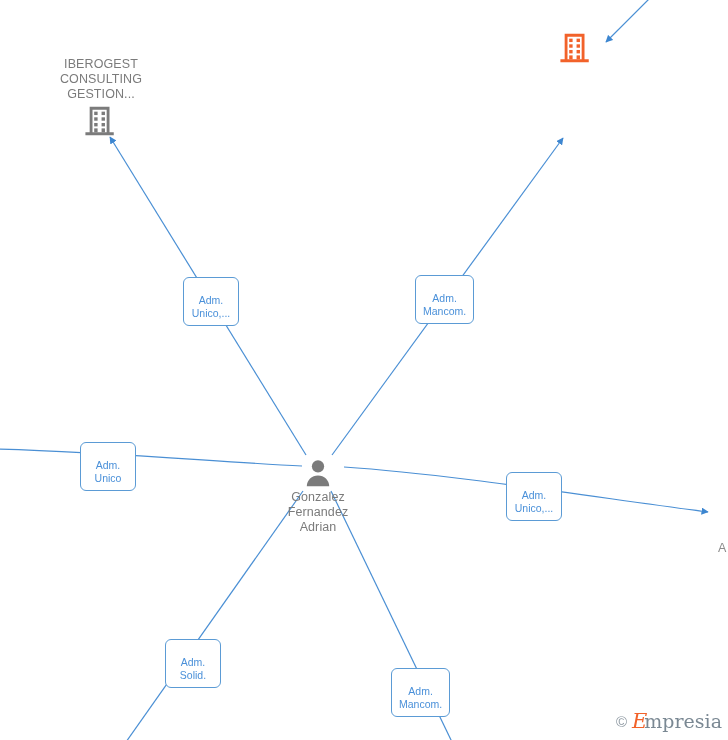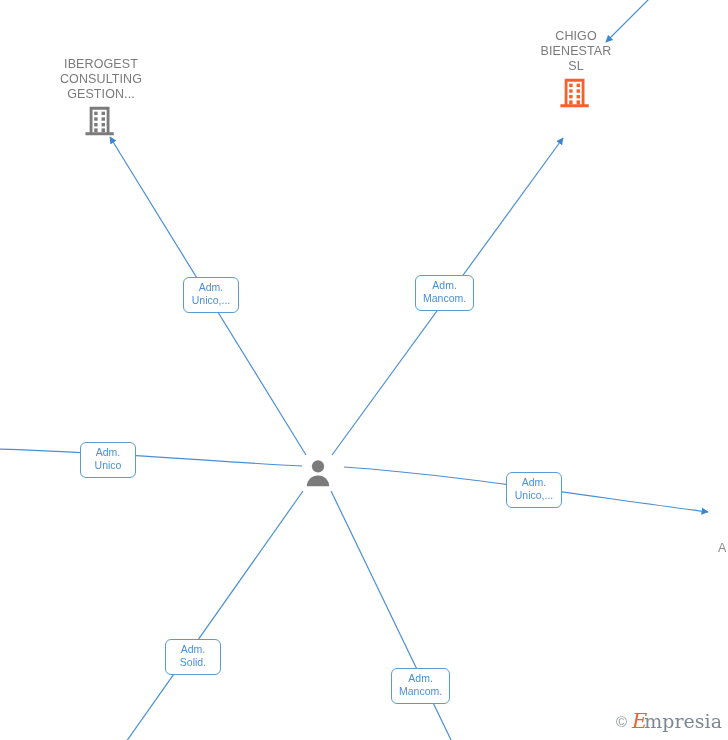--- a/index.html
+++ b/index.html
@@ -54,21 +54,21 @@
   .node.person .node-label {
     margin-top: 1px;
   }
 
   
   .edge-label {
     position: absolute;
     z-index: 8;
     box-sizing: border-box;
     min-width: 56px;
-    padding: 3px 7px 5px 7px;
+    padding: 16px 7px 5px 7px;
     background: #ffffff;
     border: 1px solid #5b9bd5;
     border-radius: 6px;
     color: #4a90d9;
     font-size: 10.5px;
     line-height: 13px;
     text-align: center;
     white-space: pre-line;
   }
 
@@ -151,41 +151,41 @@
       <rect x="7.2" y="9.4" width="2.4" height="2.4" fill="#7b7b7b"></rect>
       <rect x="12.4" y="9.4" width="2.4" height="2.4" fill="#7b7b7b"></rect>
       <rect x="7.2" y="13.4" width="2.4" height="2.4" fill="#7b7b7b"></rect>
       <rect x="12.4" y="13.4" width="2.4" height="2.4" fill="#7b7b7b"></rect>
       <rect x="7.2" y="17.2" width="2.4" height="2.8" fill="#7b7b7b"></rect>
       <rect x="12.4" y="17.2" width="2.4" height="2.8" fill="#7b7b7b"></rect>
     </svg>
   </div>
 
   <div class="node company" style="left:576px; top:29px;">
-    <div class="node-label">CHIGO
-BIENESTAR
-SL</div>
     <svg class="node-icon" viewBox="0 0 24 24" xmlns="http://www.w3.org/2000/svg">
       <path fill="#f2622a" d="M4 2h14v18h3v2H1v-2h3V2zm2 2v16h10V4H6z"></path>
       <rect x="7.2" y="5.4" width="2.4" height="2.4" fill="#f2622a"></rect>
       <rect x="12.4" y="5.4" width="2.4" height="2.4" fill="#f2622a"></rect>
       <rect x="7.2" y="9.4" width="2.4" height="2.4" fill="#f2622a"></rect>
       <rect x="12.4" y="9.4" width="2.4" height="2.4" fill="#f2622a"></rect>
       <rect x="7.2" y="13.4" width="2.4" height="2.4" fill="#f2622a"></rect>
       <rect x="12.4" y="13.4" width="2.4" height="2.4" fill="#f2622a"></rect>
       <rect x="7.2" y="17.2" width="2.4" height="2.8" fill="#f2622a"></rect>
       <rect x="12.4" y="17.2" width="2.4" height="2.8" fill="#f2622a"></rect>
     </svg>
   </div>
 
   <div class="node person" style="left:318px; top:455px;">
     <svg class="node-icon" viewBox="0 0 24 24" xmlns="http://www.w3.org/2000/svg">
       <circle cx="12" cy="7" r="4.6" fill="#7b7b7b"></circle>
       <path fill="#7b7b7b" d="M3.6 22c0-4.7 3.8-8.1 8.4-8.1s8.4 3.4 8.4 8.1z"></path>
     </svg>
+    <div class="node-label">Gonzalez
+Fernandez
+Adrian</div>
   </div>
 
   <div class="edge-label" style="left:183px; top:277px;">Adm.
 Unico,...</div>
 
   <div class="edge-label" style="left:415px; top:275px;">Adm.
 Mancom.</div>
 
   <div class="edge-label" style="left:80px; top:442px;">Adm.
 Unico</div>

